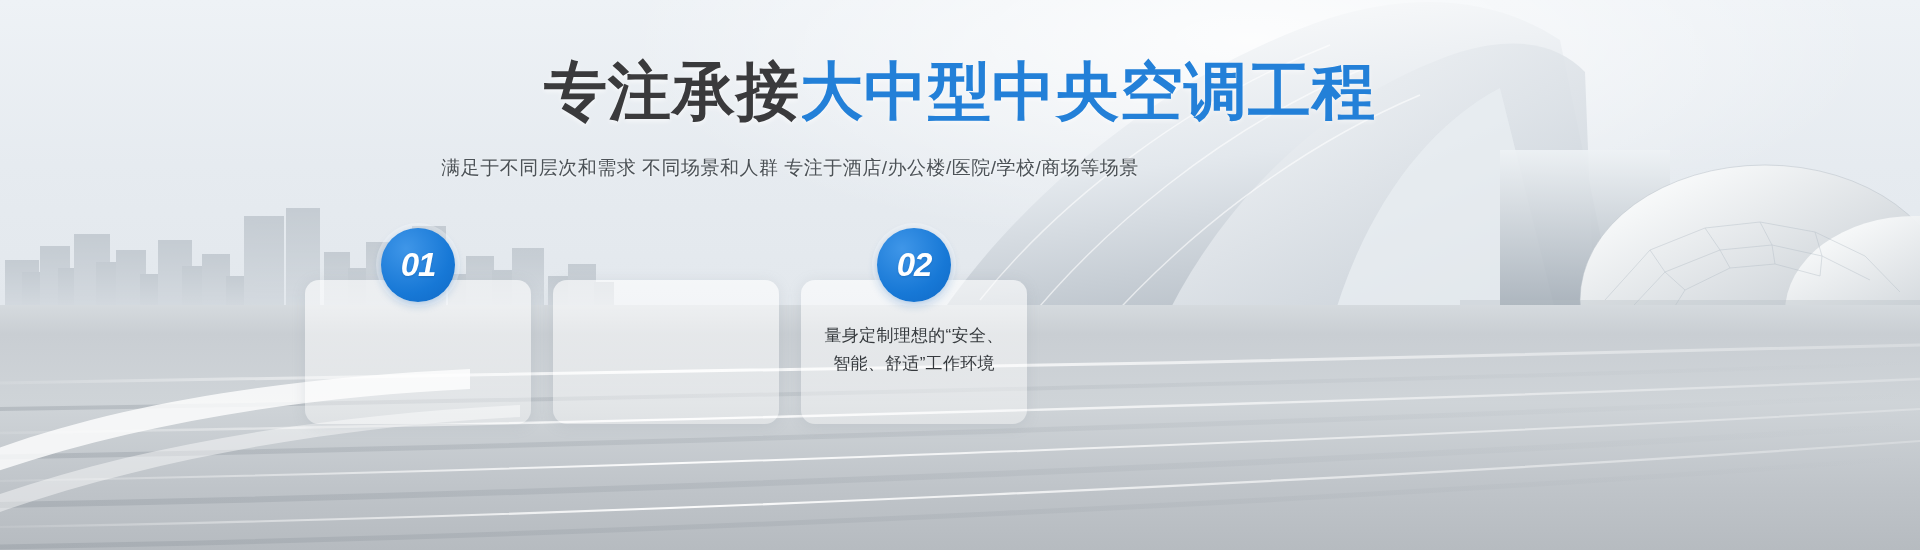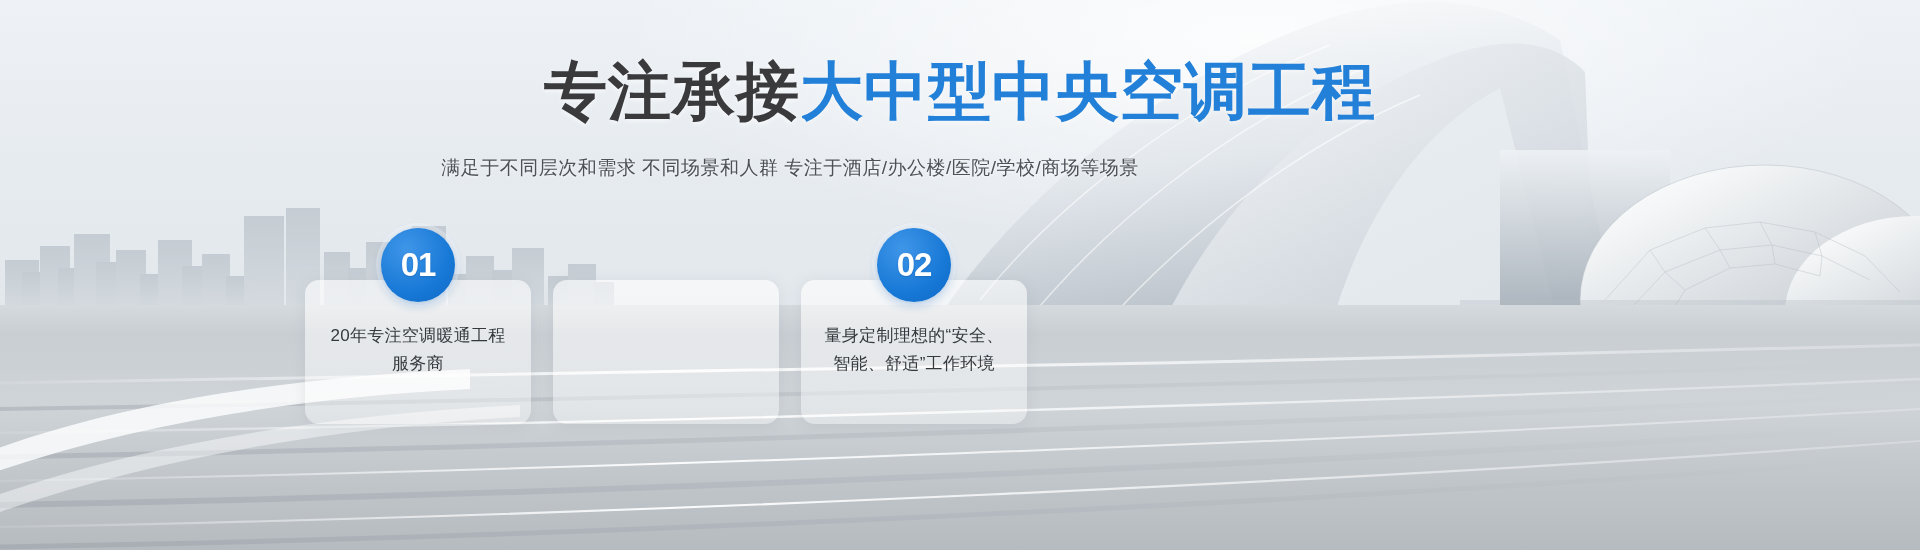--- a/index.html
+++ b/index.html
@@ -44,21 +44,21 @@
     background:linear-gradient(180deg,rgba(255,255,255,.62),rgba(255,255,255,.38));
     box-shadow:0 2px 14px rgba(140,150,160,.18);
     display:flex;align-items:flex-start;justify-content:center;}
   .card-text{margin-top:42px;width:186px;text-align:center;
     font-size:17px;line-height:1.62;color:#35393d;letter-spacing:.3px;}
   .badge{position:absolute;left:50%;top:-52px;transform:translateX(-50%);
     width:74px;height:74px;border-radius:50%;
     background:radial-gradient(circle at 34% 28%,#3f96e8,#1778d6 62%,#1069c6 100%);
     box-shadow:0 3px 10px rgba(25,100,180,.32),0 0 0 5px rgba(255,255,255,.34);
     display:flex;align-items:center;justify-content:center;}
-  .badge span{color:#fff;font-size:33px;font-weight:bold;
+  .badge span{color:#fff;font-size:33px;font-weight:bold;font-style:italic;
     letter-spacing:-1px;text-shadow:0 1px 2px rgba(0,60,120,.25);}
 </style>
 </head>
 <body>
 
 <div class="banner">
 
   <div class="sky"></div>
   <div class="sky-haze"></div>
 
@@ -174,21 +174,20 @@
   </div>
 
   <div class="subtitle">满足于不同层次和需求  不同场景和人群  专注于酒店/办公楼/医院/学校/商场等场景</div>
 
   <div class="cards">
 
     <div class="card">
       <div class="badge">
         <span>01</span>
       </div>
-      <div class="card-text">20年专注空调暖通工程服务商</div>
     </div>
 
     <div class="card">
     </div>
 
 
     <div class="card">
       <div class="badge">
         <span>02</span>
       </div>

